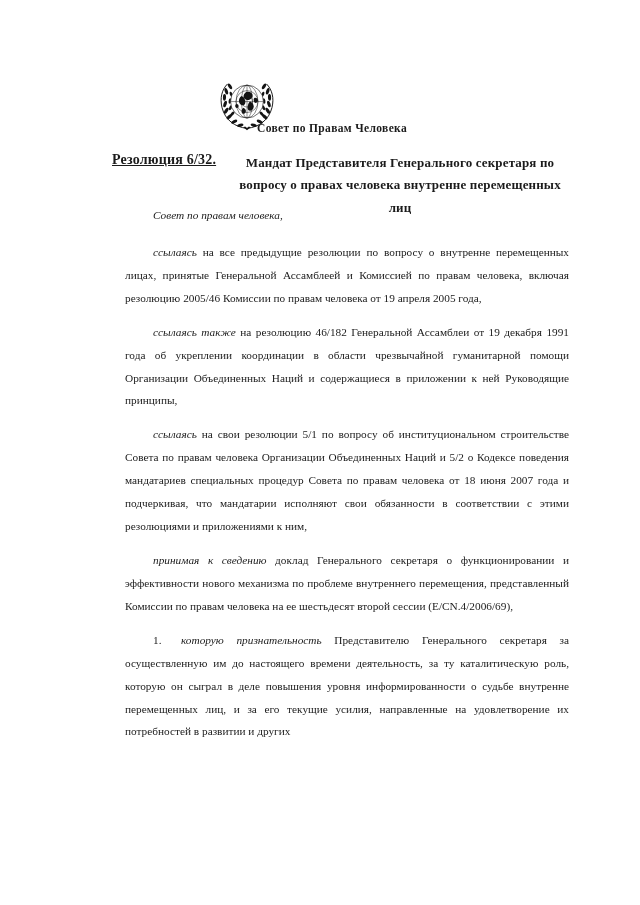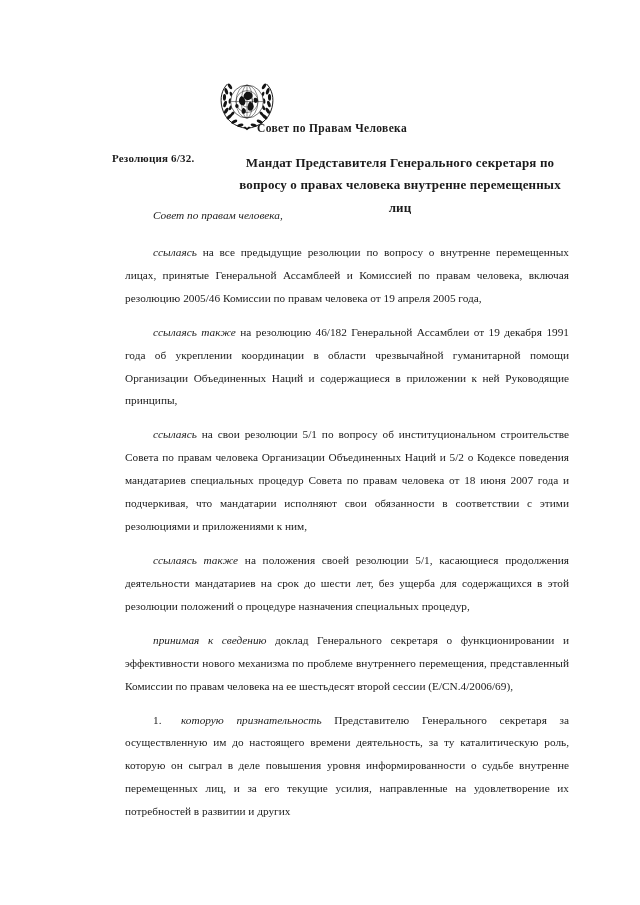--- a/index.html
+++ b/index.html
@@ -51,24 +51,25 @@
   .title-block {
     position: absolute;
     left: 100px;
     top: 152px;
     width: 458px;
     display: flex;
     align-items: flex-start;
   }
   .res-number {
     flex: 0 0 118px;
-    font-size: 11px;
+    font-size: 14px;
     font-weight: bold;
     letter-spacing: 0.2px;
     white-space: nowrap;
+    text-decoration: underline;
   }
   .res-title {
     flex: 1 1 auto;
     font-size: 13px;
     font-weight: bold;
     line-height: 1.72;
     letter-spacing: 0.15px;
     text-align: center;
   }
 
@@ -194,23 +195,20 @@
 
     <p class="para">
       <em>ссылаясь также</em><span> на резолюцию 46/182 Генеральной Ассамблеи от 19 декабря 1991 года об укреплении координации в области чрезвычайной гуманитарной помощи Организации Объединенных Наций и содержащиеся в приложении к ней Руководящие принципы,</span>
     </p>
 
 
     <p class="para">
       <em>ссылаясь</em><span> на свои резолюции 5/1 по вопросу об институциональном строительстве Совета по правам человека Организации Объединенных Наций и 5/2 о Кодексе поведения мандатариев специальных процедур Совета по правам человека от 18 июня 2007 года и подчеркивая, что мандатарии исполняют свои обязанности в соответствии с этими резолюциями и приложениями к ним,</span>
     </p>
 
-    <p class="para">
-      <em>ссылаясь также</em><span> на положения своей резолюции 5/1, касающиеся продолжения деятельности мандатариев на срок до шести лет, без ущерба для содержащихся в этой резолюции положений о процедуре назначения специальных процедур,</span>
-    </p>
 
     <p class="para">
       <em>принимая к сведению</em><span> доклад Генерального секретаря о функционировании и эффективности нового механизма по проблеме внутреннего перемещения, представленный Комиссии по правам человека на ее шестьдесят второй сессии (E/CN.4/2006/69),</span>
     </p>
 
     <p class="para numbered">
       <span class="num-label">1.</span><em>которую признательность</em><span> Представителю Генерального секретаря за осуществленную им до настоящего времени деятельность, за ту каталитическую роль, которую он сыграл в деле повышения уровня информированности о судьбе внутренне перемещенных лиц, и за его текущие усилия, направленные на удовлетворение их потребностей в развитии и других</span>
     </p>
 
   </div>

